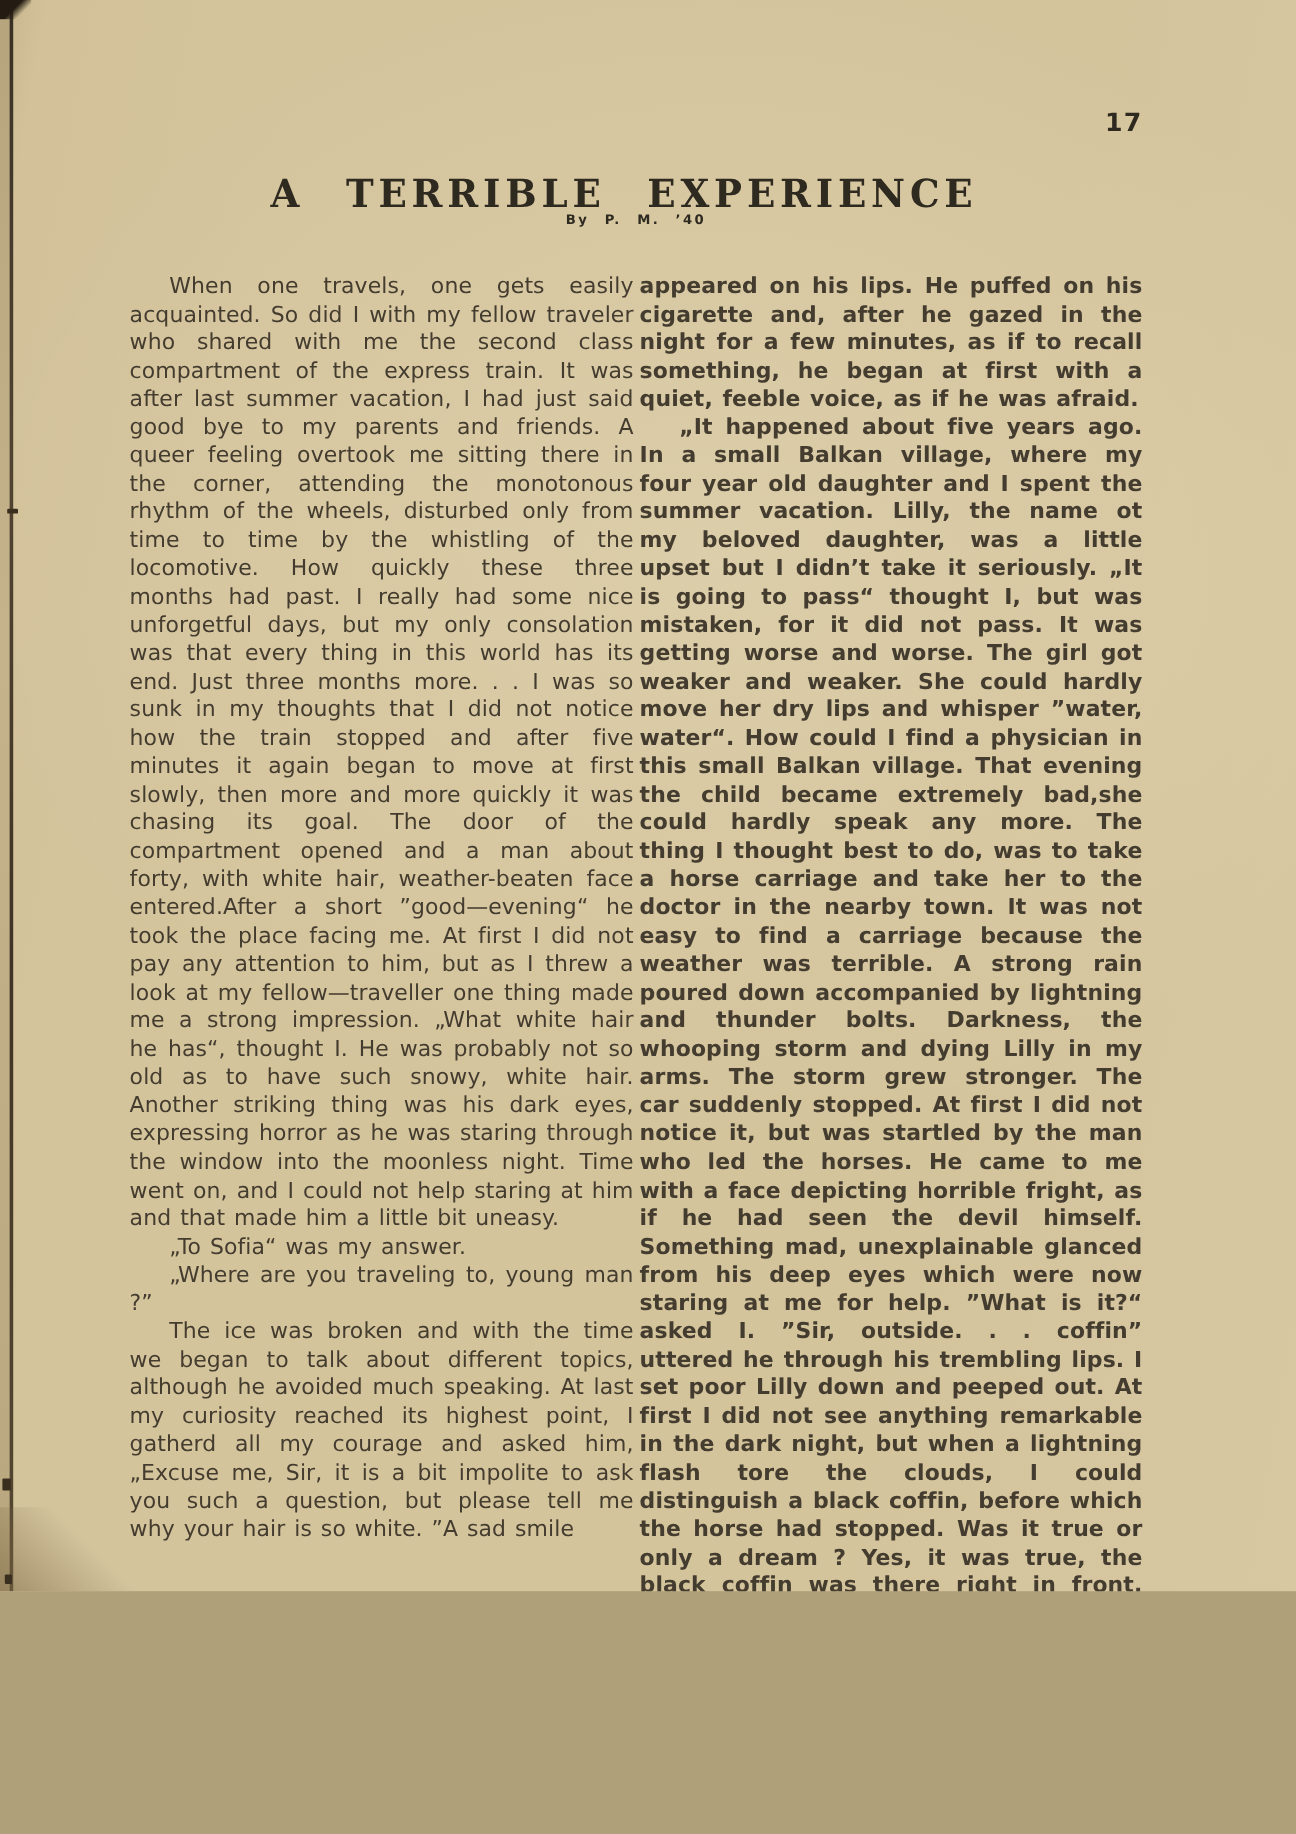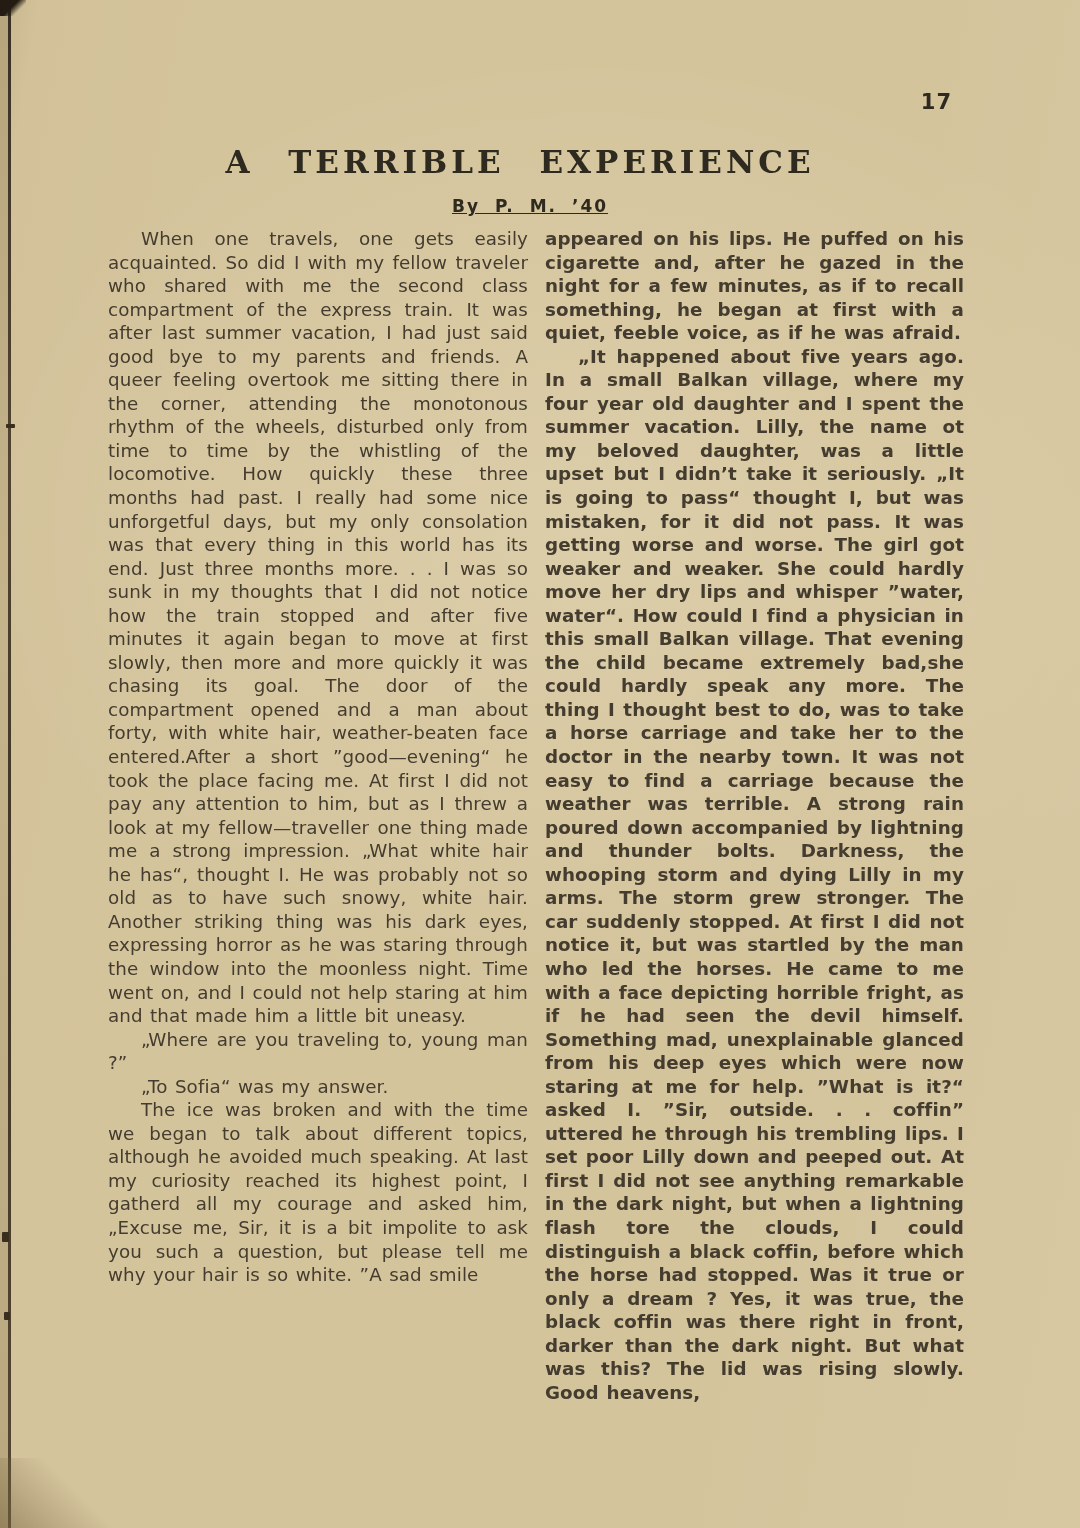--- a/index.html
+++ b/index.html
@@ -15,21 +15,21 @@
   body {
     width: 1080px;
     height: 1528px;
     font-family: "DejaVu Sans", sans-serif;
     background: #b0a07a;
     overflow: hidden;
   }
   .page {
     position: relative;
     width: 1080px;
-    height: 1528px;
+    height: 1326px;
     background:
       radial-gradient(ellipse 900px 700px at 55% 35%, rgba(255,250,230,0.18), rgba(255,250,230,0) 70%),
       linear-gradient(100deg, #c7b68d 0%, #d2c199 3%, var(--paper) 20%, var(--paper) 70%, #d8c8a2 100%);
     color: var(--ink);
     overflow: hidden;
   }
   
   .binding-strip {
     position: absolute; left: 0; top: 0; width: 8px; height: 100%;
     background: linear-gradient(180deg, #b5a47c, #c4b38b 40%, #b9a87f);
@@ -59,28 +59,28 @@
   }
   .title {
     position: absolute; top: 144px; left: 0; width: 1040px;
     margin: 0; text-align: center;
     font-family: "DejaVu Serif", serif;
     font-size: 31px; font-weight: bold; color: var(--ink-dark);
     letter-spacing: 4px; word-spacing: 20px;
     transform: scaleY(1.04);
   }
   .byline {
-    position: absolute; top: 196px; left: 0; width: 1060px;
+    position: absolute; top: 177px; left: 0; width: 1060px;
     text-align: center;
-    font-size: 17px; font-weight: bold; color: var(--ink-dark);
-    letter-spacing: 2px; word-spacing: 7px; text-decoration: underline;
+    font-size: 11px; font-weight: bold; color: var(--ink-dark);
+    letter-spacing: 2px; word-spacing: 7px;
   }
   .columns {
     position: absolute; top: 227px; left: 108px; width: 856px;
-    display: flex; gap: 17px;
+    display: flex; gap: 5px;
   }
   .col { flex: 0 0 420px; width: 420px; }
   .col.right { flex: 0 0 419px; width: 419px; font-weight: bold; }
   .para {
     margin: 0;
     font-size: 18.3px;
     line-height: 23.55px;
     text-align: justify;
     letter-spacing: 0.1px;
     word-spacing: 1.5px;
@@ -104,22 +104,22 @@
   <div class="page-number">17</div>
 
   <h1 class="title">A TERRIBLE EXPERIENCE</h1>
 
   <div class="byline">By P. M. ’40</div>
 
   <div class="columns">
 
     <div class="col left">
       <p class="para indent">When one travels, one gets easily acquainted. So did I with my fellow traveler who shared with me the second class compartment of the express train. It was after last summer vacation, I had just said good bye to my parents and friends. A queer feeling overtook me sitting there in the corner, attending the monotonous rhythm of the wheels, disturbed only from time to time by the whistling of the locomotive. How quickly these three months had past. I really had some nice unforgetful days, but my only consolation was that every thing in this world has its end. Just three months more. . . I was so sunk in my thoughts that I did not notice how the train stopped and after five minutes it again began to move at first slowly, then more and more quickly it was chasing its goal. The door of the compartment opened and a man about forty, with white hair, weather-beaten face entered.After a short ”good—evening“ he took the place facing me. At first I did not pay any attention to him, but as I threw a look at my fellow—traveller one thing made me a strong impression. „What white hair he has“, thought I. He was probably not so old as to have such snowy, white hair. Another striking thing was his dark eyes, expressing horror as he was staring through the window into the moonless night. Time went on, and I could not help staring at him and that made him a little bit uneasy.</p>
+      <p class="para indent">„To Sofia“ was my answer.</p>
       <p class="para indent">„Where are you traveling to, young man ?”</p>
-      <p class="para indent">„To Sofia“ was my answer.</p>
       <p class="para indent">The ice was broken and with the time we began to talk about different topics, although he avoided much speaking. At last my curiosity reached its highest point, I gatherd all my courage and asked him, „Excuse me, Sir, it is a bit impolite to ask you such a question, but please tell me why your hair is so white. ”A sad smile</p>
     </div>
 
     <div class="col right">
       <p class="para">appeared on his lips. He puffed on his cigarette and, after he gazed in the night for a few minutes, as if to recall something, he began at first with a quiet, feeble voice, as if he was afraid.</p>
       <p class="para indent">„It happened about five years ago. In a small Balkan village, where my four year old daughter and I spent the summer vacation. Lilly, the name ot my beloved daughter, was a little upset but I didn’t take it seriously. „It is going to pass“ thought I, but was mistaken, for it did not pass. It was getting worse and worse. The girl got weaker and weaker. She could hardly move her dry lips and whisper ”water, water“. How could I find a physician in this small Balkan village. That evening the child became extremely bad,she could hardly speak any more. The thing I thought best to do, was to take a horse carriage and take her to the doctor in the nearby town. It was not easy to find a carriage because the weather was terrible. A strong rain poured down accompanied by lightning and thunder bolts. Darkness, the whooping storm and dying Lilly in my arms. The storm grew stronger. The car suddenly stopped. At first I did not notice it, but was startled by the man who led the horses. He came to me with a face depicting horrible fright, as if he had seen the devil himself. Something mad, unexplainable glanced from his deep eyes which were now staring at me for help. ”What is it?“ asked I. ”Sir, outside. . . coffin” uttered he through his trembling lips. I set poor Lilly down and peeped out. At first I did not see anything remarkable in the dark night, but when a lightning flash tore the clouds, I could distinguish a black coffin, before which the horse had stopped. Was it true or only a dream ? Yes, it was true, the black coffin was there right in front, darker than the dark night. But what was this? The lid was rising slowly. Good heavens,</p>
     </div>
 
   </div>
 </div>

